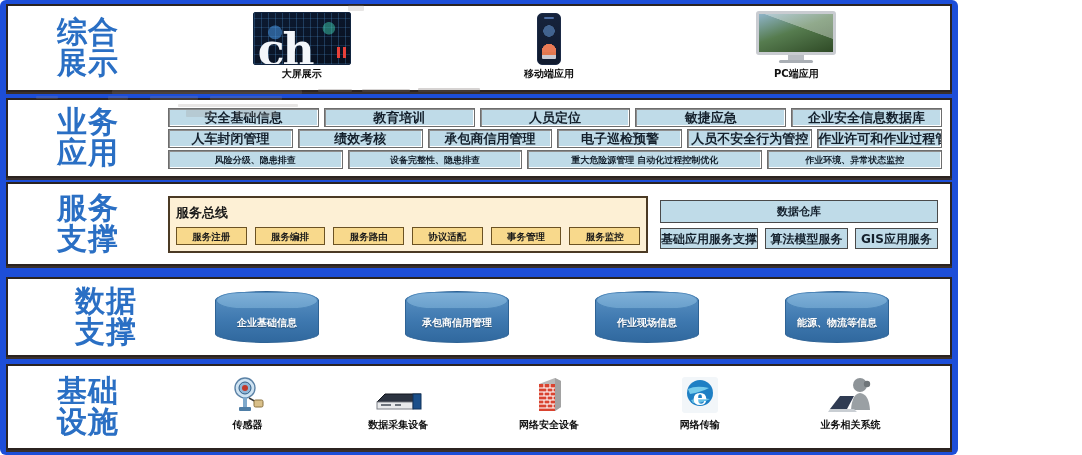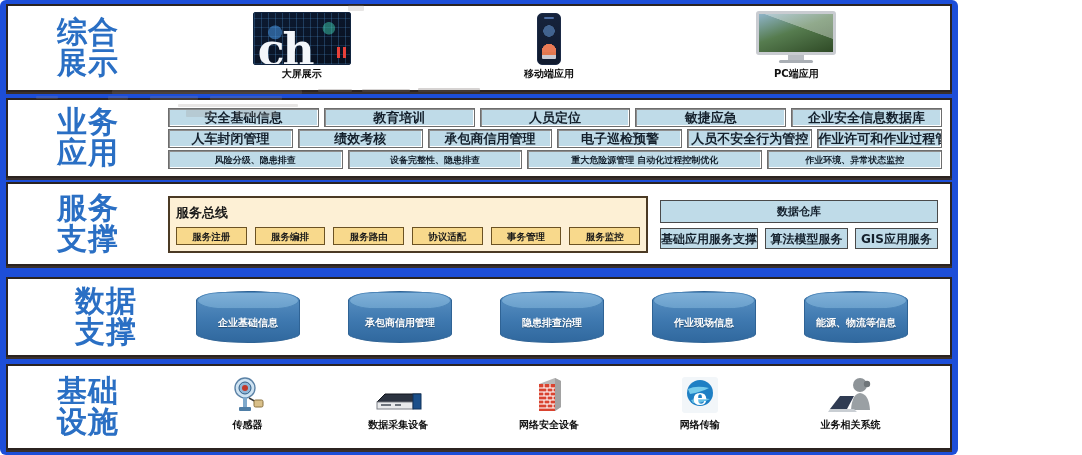--- a/index.html
+++ b/index.html
@@ -435,23 +435,20 @@
         <span>支撑</span>
       </div>
     </div>
     <div class="band-body">
       <div class="cyl-row">
         <div class="cyl">
             <span class="cyl-label">企业基础信息</span>
           </div>
         <div class="cyl">
             <span class="cyl-label">承包商信用管理</span>
-          </div>
-        <div class="cyl">
-            <span class="cyl-label">隐患排查治理</span>
           </div>
         <div class="cyl">
             <span class="cyl-label">作业现场信息</span>
           </div>
         <div class="cyl">
             <span class="cyl-label">能源、物流等信息</span>
           </div>
       </div>
     </div>
   </div>

